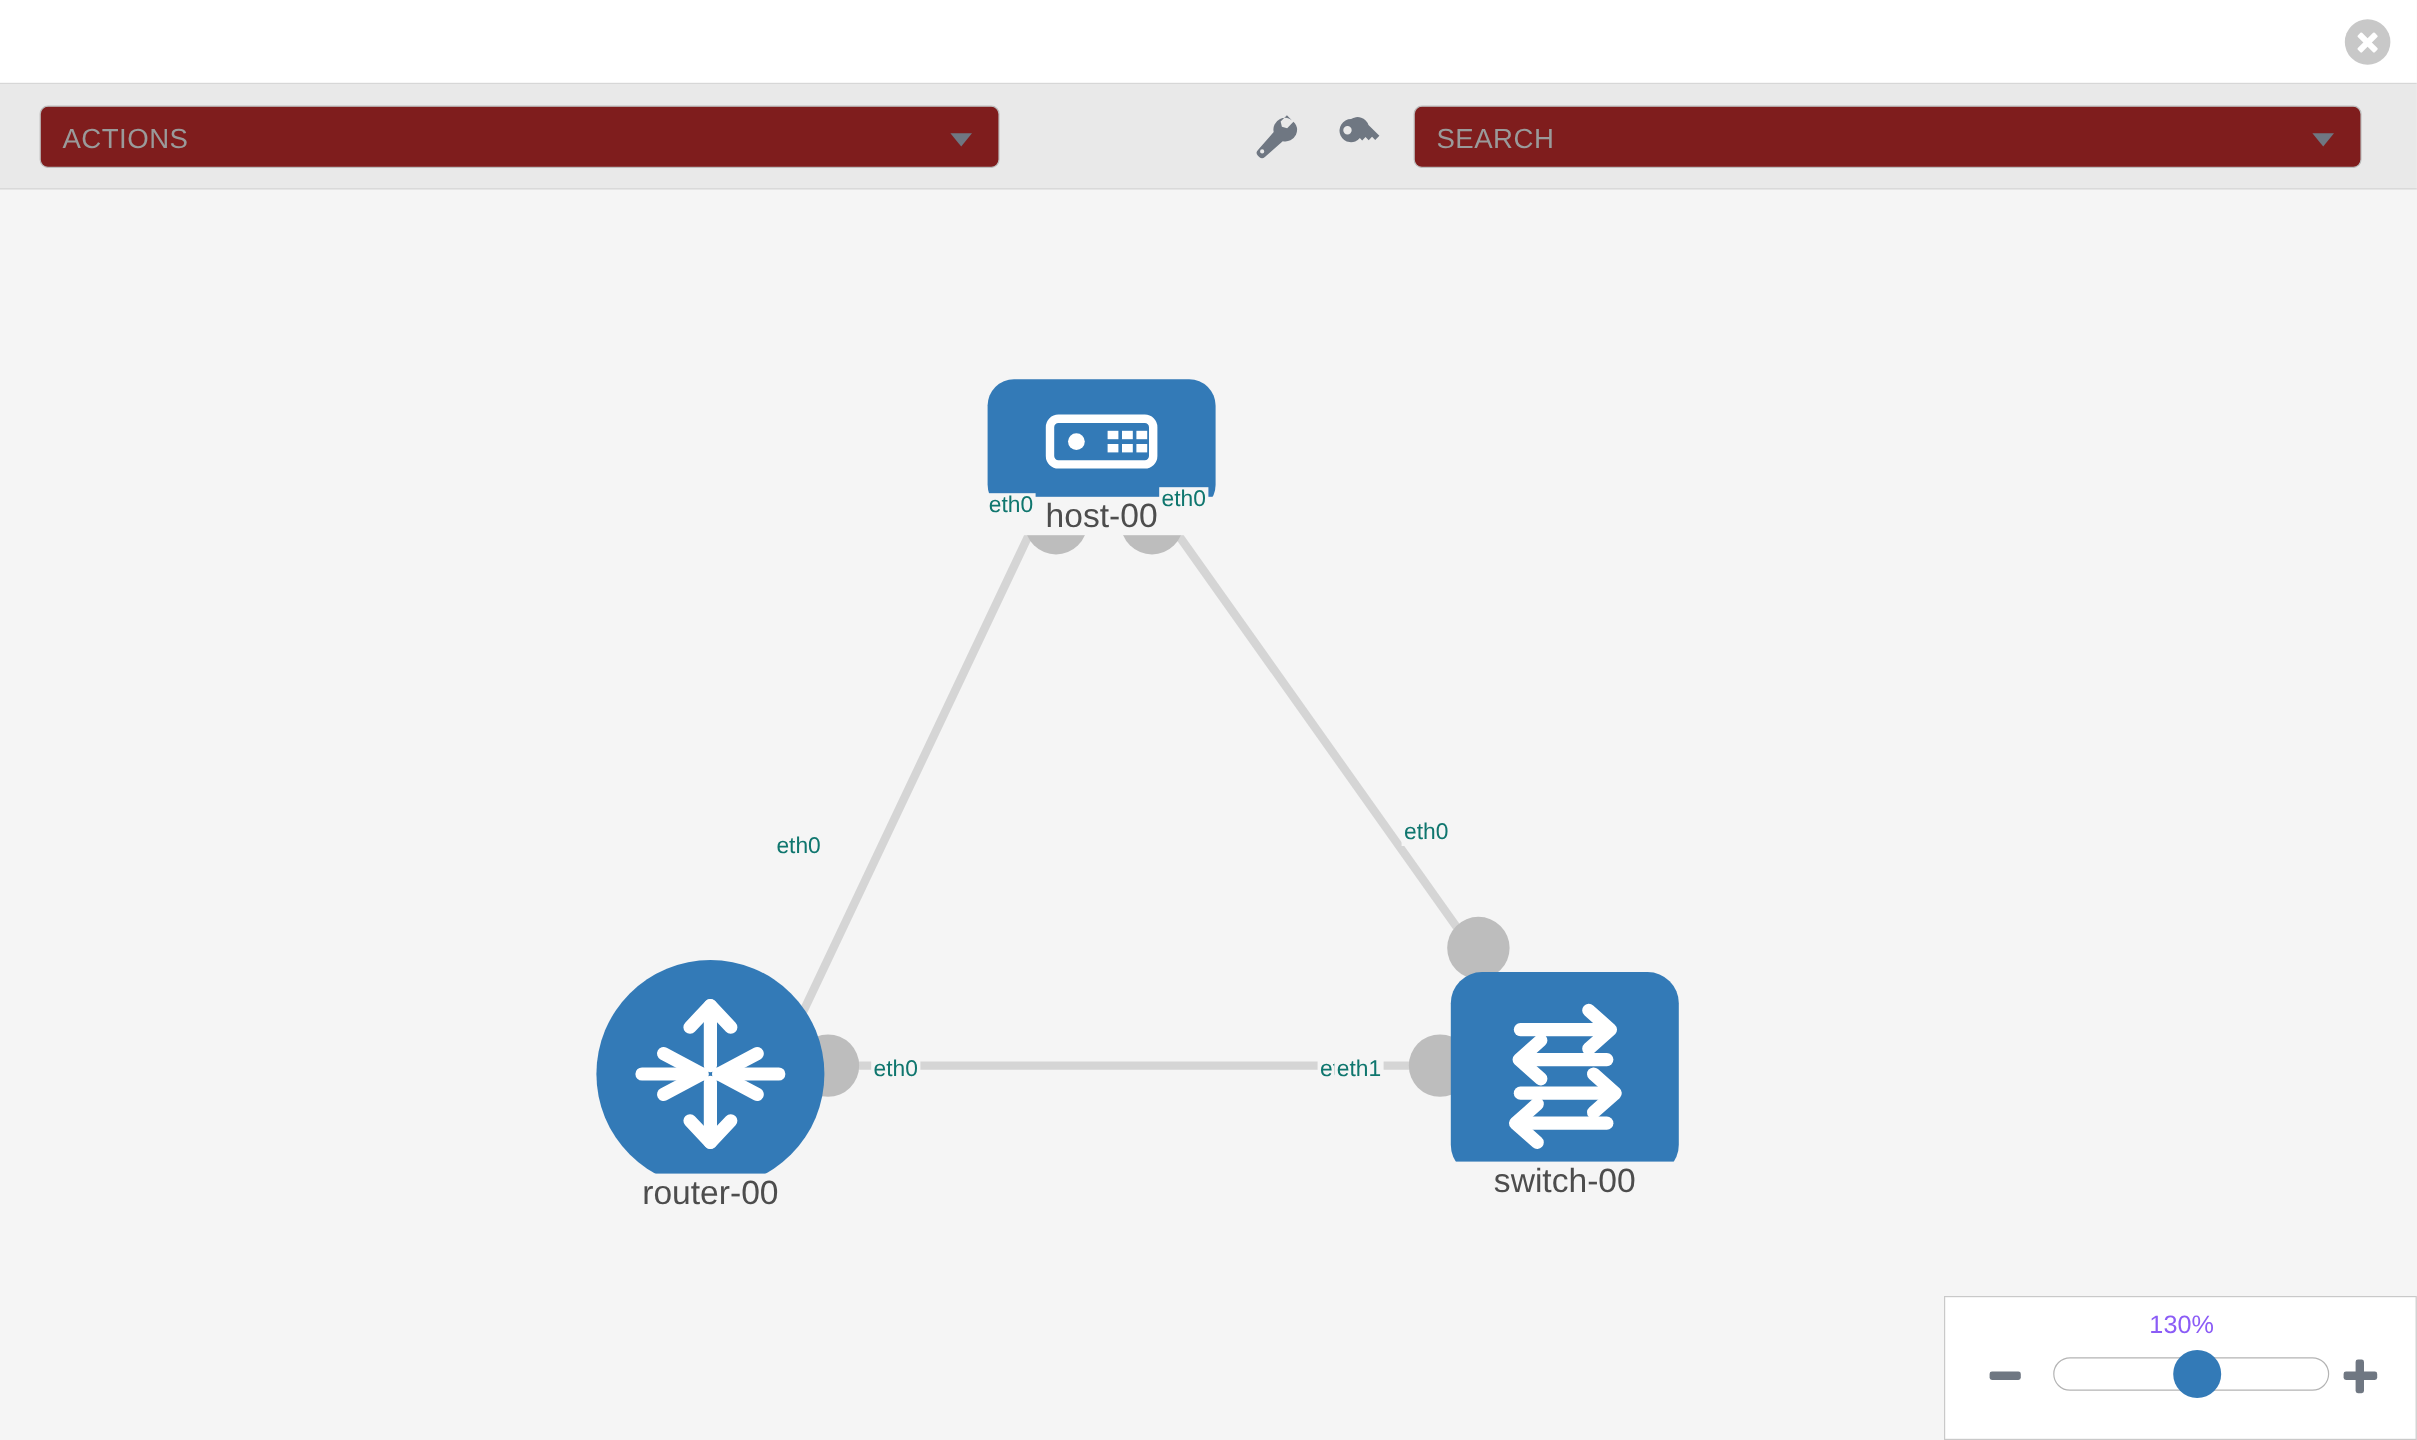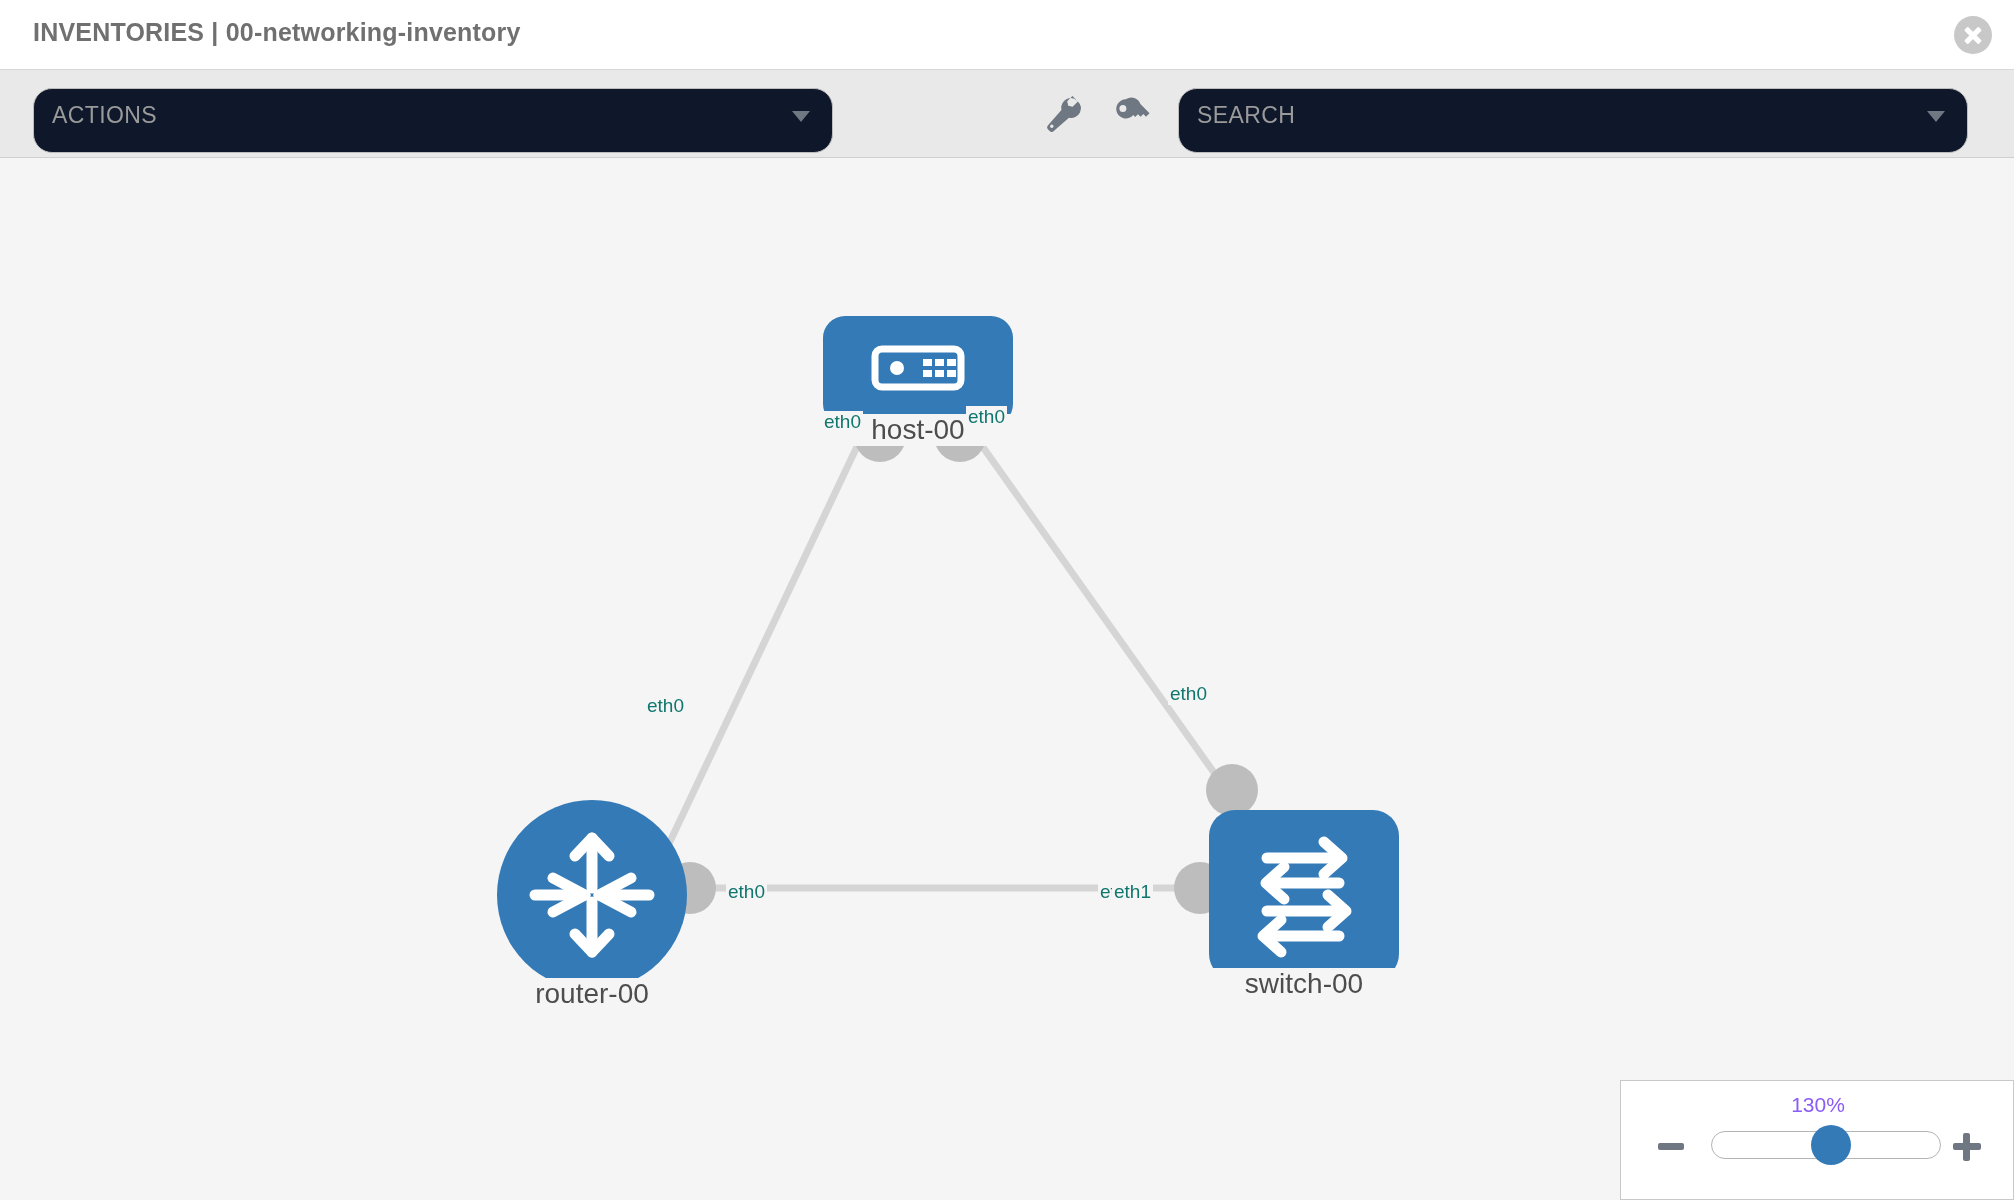--- a/index.html
+++ b/index.html
@@ -31,22 +31,22 @@
   }
   #close-btn::before { transform: rotate(45deg); }
   #close-btn::after  { transform: rotate(-45deg); }
 
   
   #toolbar {
     position: absolute; left: 0; top: 70px; width: 2014px; height: 88px;
     background: #e9e9e9; border-bottom: 1px solid #cfcfcf;
   }
   .field {
-    position: absolute; top: 18px; height: 65px;
-    background: #0f172a; border: 1px solid #bdbdbd; border-radius: 19px;
+    position: absolute; top: 18px; height: 52px;
+    background: #7f1d1d; border: 1px solid #bdbdbd; border-radius: 7px;
   }
   #actions-select { left: 33px; width: 800px; }
   #search-select  { left: 1178px; width: 790px; padding-left: 44px; }
   .field-label {
     position: absolute; left: 18px; top: 13px;
     font-size: 23px; color: #9a9a9a; letter-spacing: 0.4px;
   }
   .caret {
     position: absolute; right: 22px; top: 22px;
     width: 0; height: 0;
@@ -125,21 +125,20 @@
   #zoom-handle {
     position: absolute; top: -7px; left: 120px;
     width: 40px; height: 40px; border-radius: 50%;
     background: #337ab7; cursor: pointer;
   }
 </style>
 </head>
 <body>
 
 <div id="header">
-  <div id="page-title">INVENTORIES | 00-networking-inventory</div>
   <div id="close-btn"></div>
 </div>
 
 <div id="toolbar">
 
   <div id="actions-select" class="field">
     <span class="field-label">ACTIONS</span>
     <span class="caret"></span>
   </div>
 

